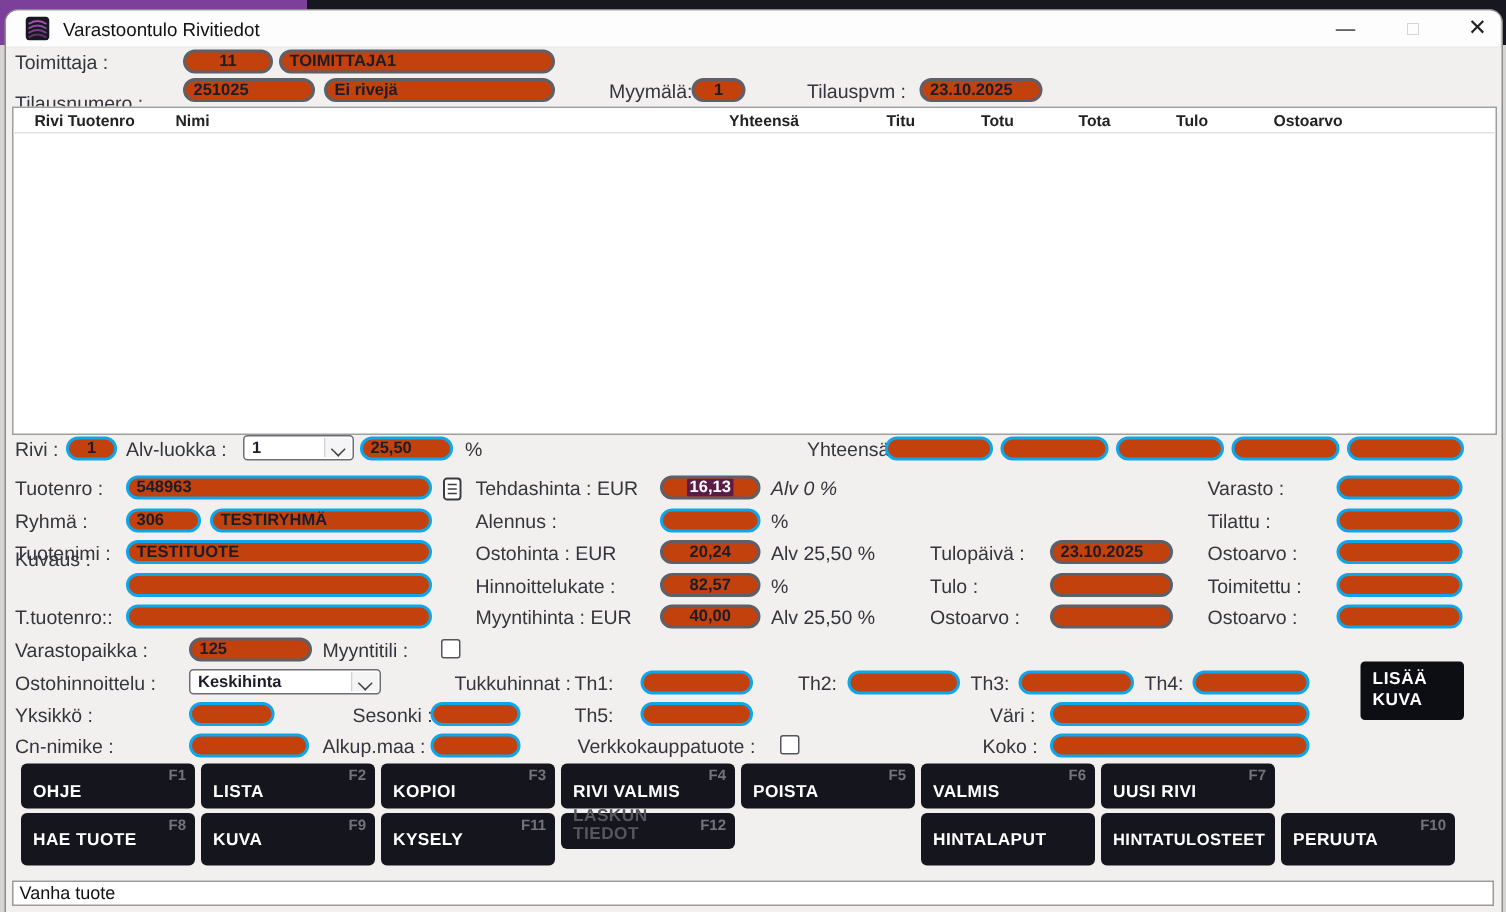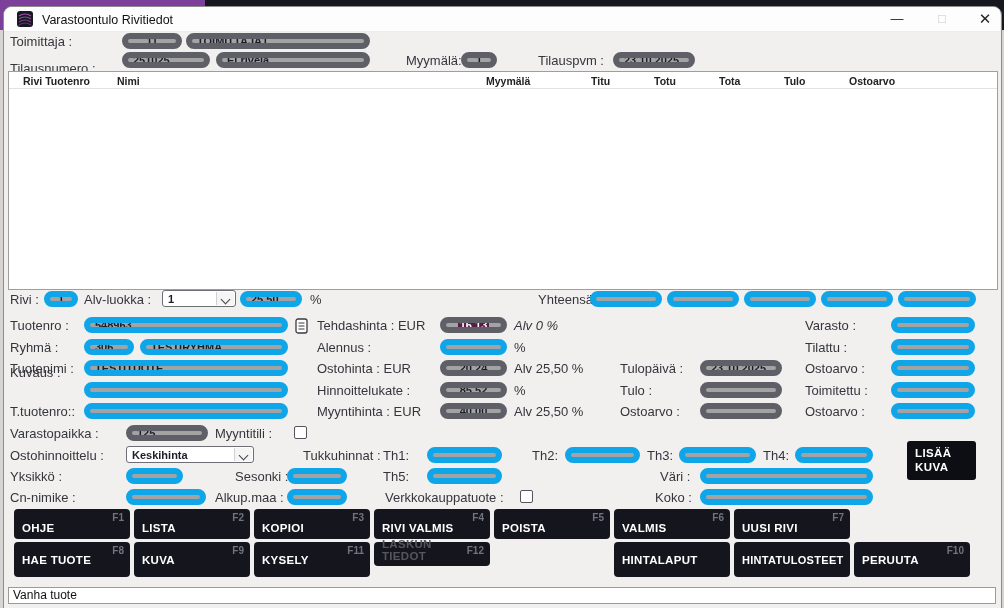--- a/index.html
+++ b/index.html
@@ -9,21 +9,21 @@
   .window{position:absolute;left:3px;top:6px;width:997px;height:602px;
     border:1px solid #8c8c8c;border-radius:9px 9px 0 0;background:#f1f0ee;overflow:hidden;}
   .content{position:absolute;left:-4px;top:-7px;width:1004px;height:608px;}
   .titlebar{position:absolute;left:4px;top:7px;width:996px;height:24px;background:#fdfdfd;
     border-bottom:1px solid #ececec;}
   .title-text{position:absolute;left:38px;top:6px;font-size:12.5px;color:#111;white-space:nowrap;}
   .app-icon{position:absolute;left:13px;top:4px;width:16px;height:16px;}
   .winctl{position:absolute;top:0;width:34px;height:24px;text-align:center;line-height:24px;
     font-size:13px;color:#222;cursor:default;}
   .lbl{position:absolute;font-size:13px;color:#35353d;line-height:17px;white-space:nowrap;}
-  .fld{position:absolute;height:16px;background:#a3a3a3;border:6px solid #0ea5e9;border-radius:8px;
+  .fld{position:absolute;height:16px;background:#c2410c;border:2px solid #0ea5e9;border-radius:8px;
     font-size:11px;font-weight:bold;color:#1d1d2a;display:flex;align-items:center;
     padding:0 5px;box-sizing:border-box;white-space:nowrap;overflow:hidden;}
   .fld.dark{border-color:#5f5f68;}
   .fld.center{justify-content:center;}
   .fld.right{justify-content:center;}
   .sel{background:#5a1b47;color:#fff;padding:0 2px;border-radius:1px;}
   .combo{position:absolute;height:17px;background:#fff;border:1px solid #6e6e76;border-radius:3px;
     font-size:11px;font-weight:bold;color:#1d1d2a;box-sizing:border-box;display:flex;
     align-items:center;padding:0 5px;}
   .combo .arrowbox{position:absolute;right:1px;top:1px;bottom:1px;width:17px;background:#f5f5f5;
@@ -84,21 +84,21 @@
   <div class="fld dark" style="left:216px;top:52px;width:154px;">Ei rivejä</div>
   <span class="lbl" style="left:406px;top:52px;">Myymälä:</span>
   <div class="fld dark center" style="left:461px;top:52px;width:36px;">1</div>
   <span class="lbl" style="left:538px;top:52px;">Tilauspvm :</span>
   <div class="fld dark" style="left:613px;top:52px;width:82px;">23.10.2025</div>
 
   <div class="table">
     <div class="thead">
       <span class="th" style="left:14px;">Rivi Tuotenro</span>
       <span class="th" style="left:108px;">Nimi</span>
-      <span class="th" style="left:477px;">Myymälä</span>
+      <span class="th" style="left:477px;">Yhteensä</span>
       <span class="th" style="left:582px;">Titu</span>
       <span class="th" style="left:645px;">Totu</span>
       <span class="th" style="left:710px;">Tota</span>
       <span class="th" style="left:775px;">Tulo</span>
       <span class="th" style="left:840px;">Ostoarvo</span>
     </div>
   </div>
 
   <span class="lbl" style="left:10px;top:291px;">Rivi :</span>
   <div class="fld center" style="left:44px;top:291px;width:34px;">1</div>
@@ -150,21 +150,21 @@
   <div class="fld dark right" style="left:440px;top:360px;width:67px;">20,24</div>
   <span class="lbl" style="left:514px;top:360px;">Alv 25,50 %</span>
   <span class="lbl" style="left:620px;top:360px;">Tulopäivä :</span>
   <div class="fld dark" style="left:700px;top:360px;width:82px;">23.10.2025</div>
   <span class="lbl" style="left:805px;top:360px;">Ostoarvo :</span>
   <div class="fld" style="left:891px;top:360px;width:84px;"></div>
 
   <span class="lbl" style="left:10px;top:364px;">Kuvaus :</span>
   <div class="fld" style="left:84px;top:382px;width:204px;"></div>
   <span class="lbl" style="left:317px;top:382px;">Hinnoittelukate :</span>
-  <div class="fld dark right" style="left:440px;top:382px;width:67px;">85,52</div>
+  <div class="fld dark right" style="left:440px;top:382px;width:67px;">82,57</div>
   <span class="lbl" style="left:514px;top:382px;">%</span>
   <span class="lbl" style="left:620px;top:382px;">Tulo :</span>
   <div class="fld dark" style="left:700px;top:382px;width:82px;"></div>
   <span class="lbl" style="left:805px;top:382px;">Toimitettu :</span>
   <div class="fld" style="left:891px;top:382px;width:84px;"></div>
 
   <span class="lbl" style="left:10px;top:403px;">T.tuotenro::</span>
   <div class="fld" style="left:84px;top:403px;width:204px;"></div>
   <span class="lbl" style="left:317px;top:403px;">Myyntihinta : EUR</span>
   <div class="fld dark right" style="left:440px;top:403px;width:67px;">40,00</div>

